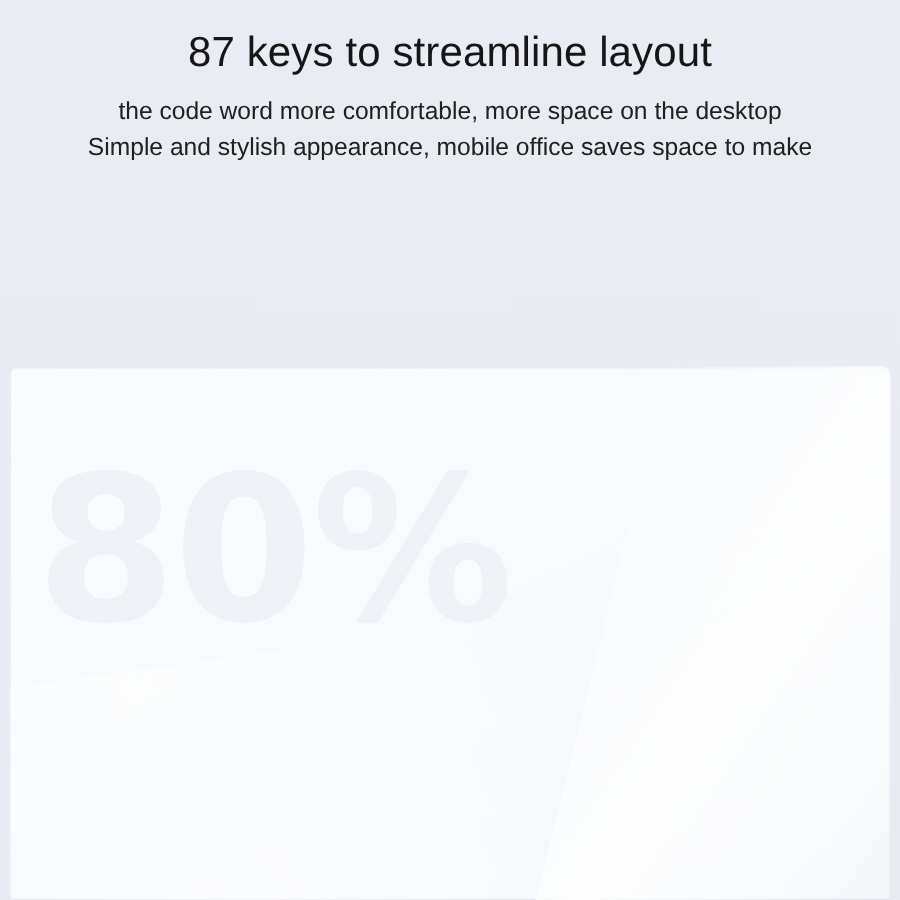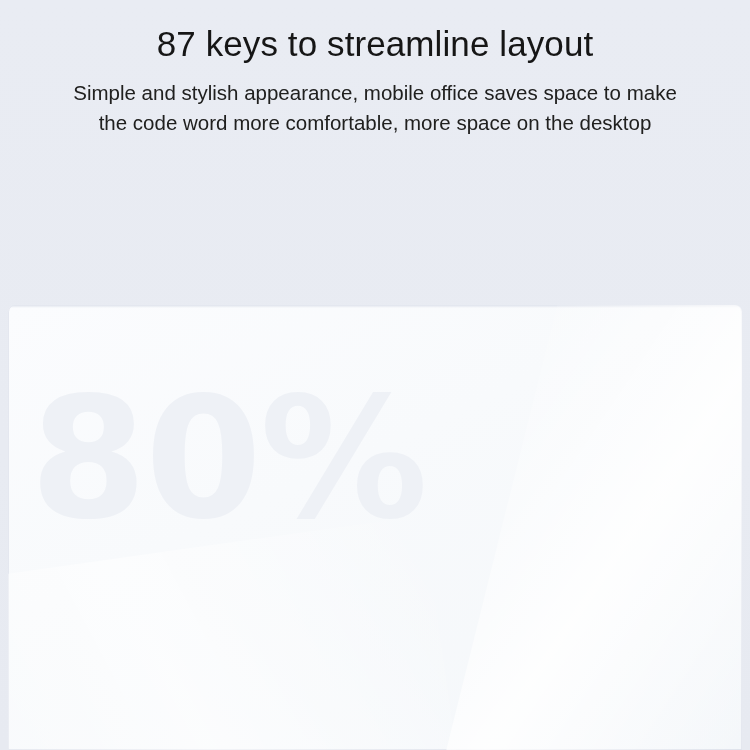--- a/index.html
+++ b/index.html
@@ -60,22 +60,22 @@
   }
 </style>
 </head>
 <body>
 
 <div class="page">
 
   <div class="header">
     <div class="title">87 keys to streamline layout</div>
     <div class="subtitle">
+      <span>the code word more comfortable, more space on the desktop</span>
       <span>Simple and stylish appearance, mobile office saves space to make</span>
-      <span>the code word more comfortable, more space on the desktop</span>
     </div>
   </div>
 
   <div class="card">
     <div class="sweep"></div>
     <div class="sweep2"></div>
 
     <div class="watermark">80%</div>
 
   </div>

